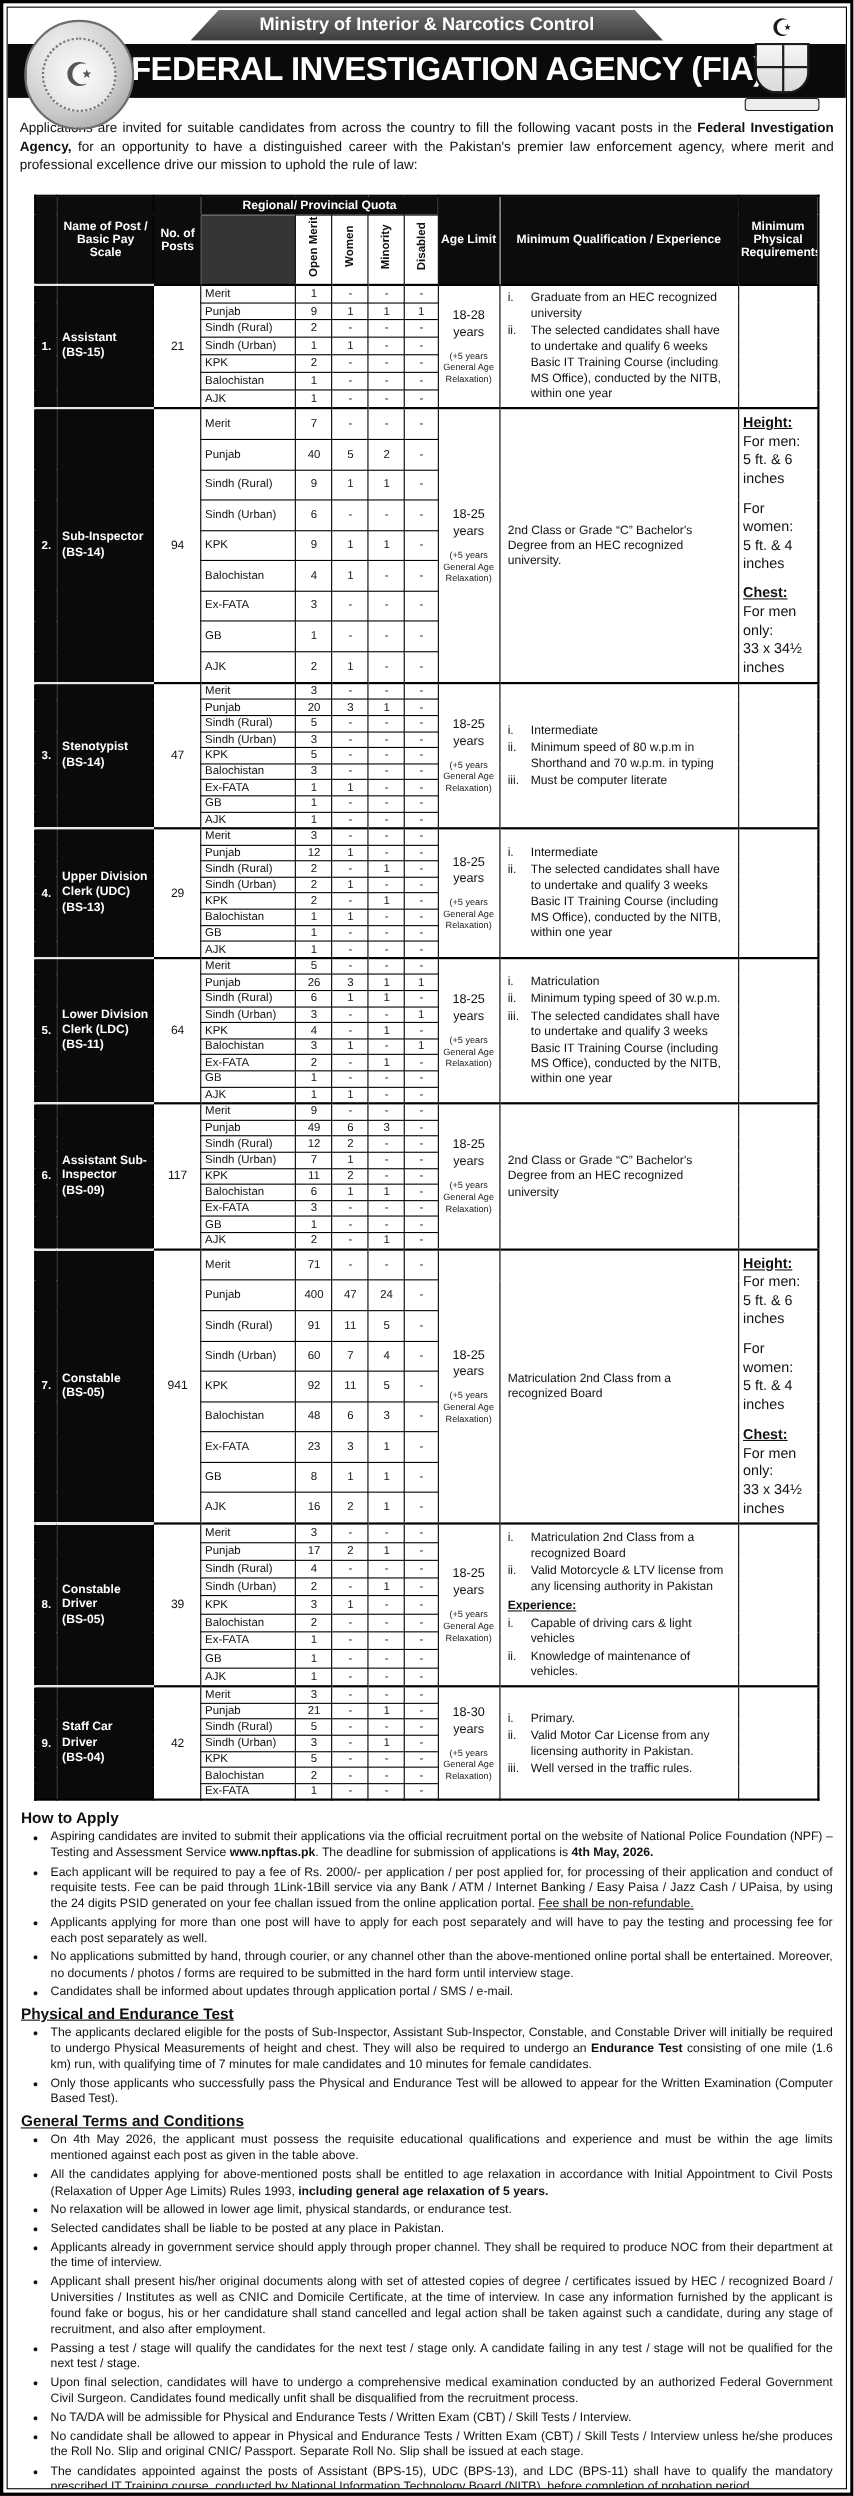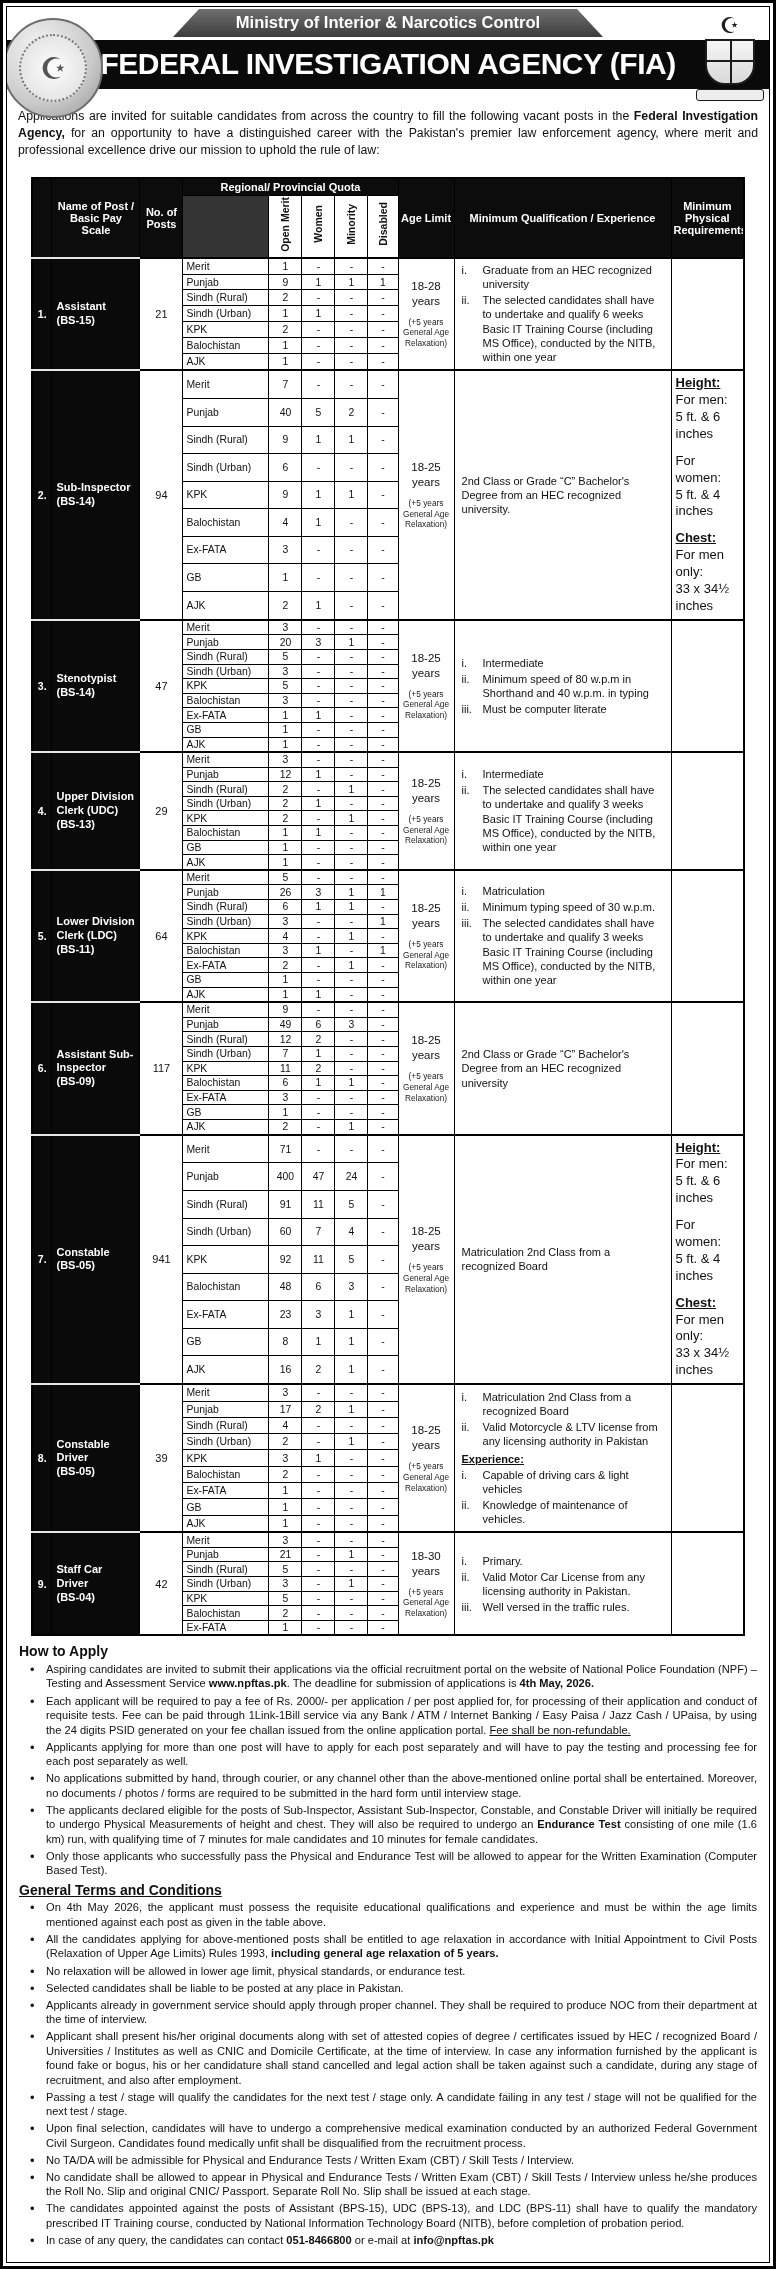--- a/index.html
+++ b/index.html
@@ -1,18 +1,18 @@
 <!DOCTYPE html>
 <html><head>
 <meta charset="utf-8">
 <style>
   html,body{margin:0;padding:0;background:#ffffff;}
   body{font-family:"Liberation Sans",sans-serif;color:#111;}
   .page{width:776px;height:2269px;box-sizing:border-box;border:3px solid #000;padding:3px;background:#fff;}
-  .inner{border:1px solid #000;height:100%;box-sizing:border-box;display:flex;flex-direction:column;position:relative;overflow:hidden;background:#fff;align-items:center;}
+  .inner{border:1px solid #000;height:100%;box-sizing:border-box;display:flex;flex-direction:column;position:relative;overflow:hidden;background:#fff;}
 
   
   .hdr{position:relative;}
   .ministry{margin:2px auto 0;width:430px;background:linear-gradient(#707070,#3c3c3c);color:#fff;
     font-weight:bold;font-size:16.5px;text-align:center;padding:4px 0 5px;
     clip-path:polygon(26px 0,404px 0,430px 100%,0 100%);}
   .band-black{background:#0a0a0a;color:#fff;text-align:center;padding:7px 112px 8px;margin-top:3px;}
   .agency{font-size:30px;font-weight:bold;letter-spacing:-0.5px;white-space:nowrap;}
   .band-gray{background:linear-gradient(#cdcdcd,#a8a8a8);text-align:center;padding:1px 112px 5px;}
   .career{font-size:37px;font-weight:bold;letter-spacing:1px;color:#0d0d0d;}
@@ -308,21 +308,21 @@
               <div class="age-r">years</div>
               <div class="age-n">(+5 years General Age Relaxation)</div>
             </td>
             <td class="qual" rowspan="9">
               <div class="qi">
                 <span class="qn">i.</span>
                 <span class="qt"><span>Intermediate</span></span>
               </div>
               <div class="qi">
                 <span class="qn">ii.</span>
-                <span class="qt"><span>Minimum speed of 80 w.p.m in Shorthand and 40 w.p.m. in typing</span></span>
+                <span class="qt"><span>Minimum speed of 80 w.p.m in Shorthand and 70 w.p.m. in typing</span></span>
               </div>
               <div class="qi">
                 <span class="qn">iii.</span>
                 <span class="qt"><span>Must be computer literate</span></span>
               </div>
             </td>
             <td class="phys" rowspan="9"></td>
           </tr>
           <tr>
             <td class="rg">Punjab</td>
@@ -890,22 +890,24 @@
         </tbody>
     </table>
 
     <div class="secs">
       <div class="sec-title">How to Apply</div>
       <ul class="blist">
           <li><span>Aspiring candidates are invited to submit their applications via the official recruitment portal on the website of National Police Foundation (NPF) – Testing and Assessment Service </span><span class="b">www.npftas.pk</span><span>. The deadline for submission of applications is </span><span class="b">4th May, 2026.</span></li>
           <li><span>Each applicant will be required to pay a fee of Rs. 2000/- per application / per post applied for, for processing of their application and conduct of requisite tests. Fee can be paid through 1Link-1Bill service via any Bank / ATM / Internet Banking / Easy Paisa / Jazz Cash / UPaisa, by using the 24 digits PSID generated on your fee challan issued from the online application portal. </span><span class="u">Fee shall be non-refundable.</span></li>
           <li><span>Applicants applying for more than one post will have to apply for each post separately and will have to pay the testing and processing fee for each post separately as well.</span></li>
           <li><span>No applications submitted by hand, through courier, or any channel other than the above-mentioned online portal shall be entertained. Moreover, no documents / photos / forms are required to be submitted in the hard form until interview stage.</span></li>
+          <li><span>Candidates shall be informed about updates through application portal / SMS / e-mail.</span></li>
         </ul>
 
+      <div class="sec-title ul">Physical and Endurance Test</div>
       <ul class="blist">
           <li><span>The applicants declared eligible for the posts of Sub-Inspector, Assistant Sub-Inspector, Constable, and Constable Driver will initially be required to undergo Physical Measurements of height and chest. They will also be required to undergo an </span><span class="b">Endurance Test</span><span> consisting of one mile (1.6 km) run, with qualifying time of 7 minutes for male candidates and 10 minutes for female candidates.</span></li>
           <li><span>Only those applicants who successfully pass the Physical and Endurance Test will be allowed to appear for the Written Examination (Computer Based Test).</span></li>
         </ul>
 
       <div class="sec-title ul">General Terms and Conditions</div>
       <ul class="blist">
           <li><span>On 4th May 2026, the applicant must possess the requisite educational qualifications and experience and must be within the age limits mentioned against each post as given in the table above.</span></li>
           <li><span>All the candidates applying for above-mentioned posts shall be entitled to age relaxation in accordance with Initial Appointment to Civil Posts (Relaxation of Upper Age Limits) Rules 1993, </span><span class="b">including general age relaxation of 5 years.</span></li>
           <li><span>No relaxation will be allowed in lower age limit, physical standards, or endurance test.</span></li>

